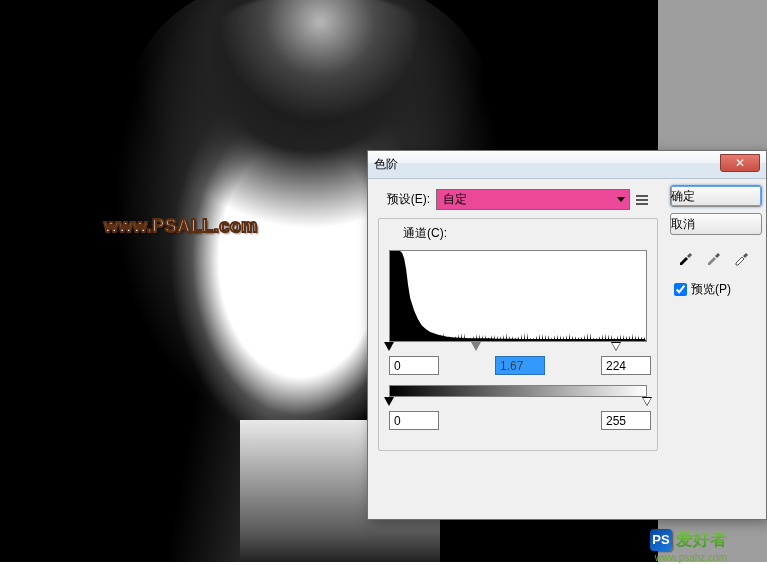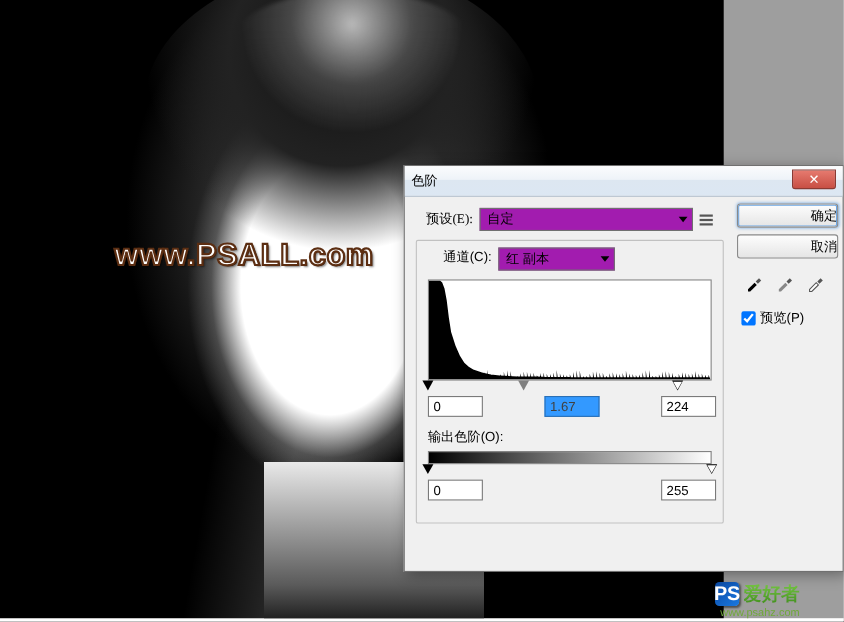--- a/index.html
+++ b/index.html
@@ -22,31 +22,31 @@
 .hairhl { position:absolute; left:190px; top:-10px; width:260px; height:160px; border-radius:50%;
   background: radial-gradient(ellipse at 50% 20%, rgba(255,255,255,0.7) 0%, rgba(255,255,255,0.2) 30%, transparent 55%);
   filter: blur(2px);
 }
 .neck { position:absolute; left:240px; top:420px; width:200px; height:160px;
   background: linear-gradient(180deg, #e9e9e9, #5a5a5a 70%, #000);
 }
 
 .watermark1 {
   position: absolute; left: 104px; top: 216px;
-  font-family: Arial, sans-serif; font-weight: 900; font-size: 28px;
+  font-family: Arial, sans-serif; font-weight: 900; font-size: 18px;
   color: #fff;
   -webkit-text-stroke: 2px #5c2e12;
   text-shadow: 1px 1px 0 #3a1a08, 2px 2px 2px rgba(0,0,0,0.5);
   letter-spacing: 0.5px;
 }
 .watermark2 {
   position: absolute; right: 40px; bottom: 14px;
   display: flex; align-items: center; gap: 4px;
 }
-.wm2-logo { width: 22px; height: 22px; background: linear-gradient(135deg,#0a4aa6,#1a78e0); border-radius: 4px; display:flex; align-items:center; justify-content:center; color:#fff; font-weight:bold; font-size:18px; box-shadow: 1px 1px 2px rgba(0,0,0,0.5);}
+.wm2-logo { width: 22px; height: 22px; background: linear-gradient(135deg,#0a4aa6,#1a78e0); border-radius: 4px; display:flex; align-items:center; justify-content:center; color:#fff; font-weight:bold; font-size:13px; box-shadow: 1px 1px 2px rgba(0,0,0,0.5);}
 .wm2-text { font-size: 17px; font-weight: bold;
   background: linear-gradient(180deg,#7fd04a,#3c8a1a);
   -webkit-background-clip: text; -webkit-text-fill-color: transparent;
   text-shadow: none;
 }
 .wm2-url { position:absolute; right: 40px; bottom: 2px; font-size: 10px; color: #6fa83a; font-family: Arial; margin-top: 16px;}
 
 
 .dialog {
   position: absolute; left: 367px; top: 150px; width: 400px; height: 370px;
@@ -64,23 +64,23 @@
 .titlebar .spacer { flex: 1; }
 .closebtn {
   width: 40px; height: 18px; border-radius: 0 0 3px 3px;
   background: linear-gradient(180deg,#e67a6f,#c84f44);
   border: 1px solid #8a3a33; color: #fff; display:flex; align-items:center; justify-content:center;
   margin-top: -4px;
 }
 .dlg-body { position: relative; padding: 10px 8px 8px 10px; height: calc(100% - 28px); }
 .row { display: flex; align-items: center; margin-bottom: 8px; }
 .lbl { text-align: right; margin-right: 6px; color: #000; }
-.preset-lbl { width: 52px; font-family: Liberation Serif, serif; }
+.preset-lbl { width: 52px; }
 .select {
-  height: 21px; background: #a21caf; border: 1px solid #707070;
+  height: 21px; background: #ec4899; border: 1px solid #707070;
   display: flex; align-items: center; padding: 0 4px 0 6px; position: relative;
 }
 .select .arrow { margin-left: auto; width: 0; height: 0; border-left: 4px solid transparent; border-right: 4px solid transparent; border-top: 5px solid #000; }
 .preset-select { width: 194px; }
 .menu-icon { width:16px; height:16px; margin-left:6px; display:flex; flex-direction:column; justify-content:center; gap:2px; cursor:pointer;}
 .menu-icon div { height:2px; background:#555; width:12px;}
 
 .fieldset {
   border: 1px solid #c1c1c1; border-radius: 2px;
   padding: 6px 8px 10px 8px; margin-top: 2px;
@@ -109,21 +109,21 @@
 .ni-spacer { flex:1; }
 
 .grad-bar { width:258px; height:12px; margin-left:2px; border:1px solid #838383;
   background: linear-gradient(90deg,#000,#fff);
 }
 
 .right-col { position:absolute; right: 0px; top: 6px; width: 96px; display:flex; flex-direction:column; gap:6px; padding-right:2px;}
 .btn {
   height: 22px; border:1px solid #8a8a8a; border-radius:3px;
   background: linear-gradient(180deg,#fdfdfd,#e5e5e5);
-  display:flex; align-items:center; justify-content:flex-end; cursor:pointer;
+  display:flex; align-items:center; justify-content:flex-start; cursor:pointer;
   width: 92px;
 }
 .btn.primary { box-shadow: 0 0 0 1px #6aa5e4 inset, 0 0 3px #6aa5e4; }
 .eyedrops { display:flex; gap:8px; justify-content:flex-start; margin:6px 0 6px 6px;}
 .eyedrop { width:20px; height:20px; display:flex; align-items:center; justify-content:center; cursor:pointer;}
 .eyedrop svg { width:18px; height:18px; }
 .preview-row { display:flex; align-items:center; gap:4px; margin-left:4px; margin-top:2px;}
 input[type=checkbox]{ width:13px; height:13px;}
 </style>
 </head>
@@ -164,24 +164,20 @@
       <div class="menu-icon">
         <div></div>
           <div></div>
           <div></div>
       </div>
     </div>
 
     <div class="fieldset">
       <div class="channel-row">
         <span class="lbl channel-lbl">通道(C):</span>
-        <div class="select channel-select">
-          <span>红 副本</span>
-          <span class="arrow"></span>
-        </div>
       </div>
 
 
       <div class="histogram-box">
         <svg class="histo-svg" viewBox="0 0 256 90" preserveAspectRatio="none">
           <path id="histo-path" fill="#000" stroke="none" d="M0,90 L0.0,0.0 L2.0,0.0 L4.0,0.0 L6.0,0.0 L8.0,0.0 L10.0,0.0 L12.0,1.8 L14.1,7.2 L16.1,18.0 L18.1,34.2 L20.1,46.8 L24.1,59.4 L28.1,68.4 L32.1,74.7 L36.1,78.3 L40.2,81.0 L48.2,83.7 L56.2,85.5 L64.3,86.4 L80.3,87.3 L96.4,87.3 L112.4,87.8 L128.5,87.8 L144.6,88.0 L160.6,88.0 L176.7,88.2 L192.8,88.2 L208.8,88.2 L224.9,88.4 L240.9,88.7 L256.0,88.9 L20,88 L20,84.00637597081996 L21,88 L23,88 L23,82.72159955181405 L24,88 L26,88 L26,83.27601910071768 L27,88 L29,88 L29,84.23348531020024 L30,88 L32,88 L32,83.65644088572054 L33,88 L35,88 L35,85.71632806947366 L36,88 L38,88 L38,83.92911576233669 L39,88 L41,88 L41,83.97174892263818 L42,88 L44,88 L44,85.04476329242168 L45,88 L47,88 L47,85.06685452215447 L48,88 L50,88 L50,83.26411342992289 L51,88 L53,88 L53,81.13280347397038 L54,88 L56,88 L56,84.77794240511231 L57,88 L59,88 L59,85.74337538366781 L60,88 L62,88 L62,86.2816340997316 L63,88 L65,88 L65,84.97667404141846 L66,88 L68,88 L68,82.70549690226662 L69,88 L71,88 L71,81.54712143511948 L72,88 L74,88 L74,82.19619157695415 L75,88 L77,88 L77,87.29880846950299 L78,88 L80,88 L80,86.58564981008433 L81,88 L83,88 L83,84.39749000822451 L84,88 L86,88 L86,82.71007055369422 L87,88 L89,88 L89,82.876189653943 L90,88 L92,88 L92,83.9427610447959 L93,88 L95,88 L95,83.8364957293164 L96,88 L98,88 L98,86.14316578157178 L99,88 L101,88 L101,84.07173122858809 L102,88 L104,88 L104,83.65272215455938 L105,88 L107,88 L107,84.66097779084338 L108,88 L110,88 L110,85.09575653508823 L111,88 L113,88 L113,83.66974756671829 L114,88 L116,88 L116,81.41054281182315 L117,88 L119,88 L119,84.58226684428529 L120,88 L122,88 L122,85.31771403224404 L123,88 L125,88 L125,86.15552862701603 L126,88 L128,88 L128,85.30700526900063 L129,88 L131,88 L131,83.08131807848044 L132,88 L134,88 L134,81.50089428723538 L135,88 L137,88 L137,81.78542473472173 L138,88 L140,88 L140,87.0345141697704 L141,88 L143,88 L143,86.79662192666707 L144,88 L146,88 L146,84.82126983675974 L147,88 L149,88 L149,82.81945712310556 L150,88 L152,88 L152,82.53510120258619 L153,88 L155,88 L155,83.57552678956593 L156,88 L158,88 L158,83.89997143099579 L159,88 L161,88 L161,86.55838484167755 L162,88 L164,88 L164,84.32214265304908 L165,88 L167,88 L167,83.42680298438822 L168,88 L170,88 L170,84.23978153042863 L171,88 L173,88 L173,85.00327008175798 L174,88 L176,88 L176,84.02102818541042 L177,88 L179,88 L179,81.76858177577759 L180,88 L182,88 L182,84.50164774439071 L183,88 L185,88 L185,84.89873061749422 L186,88 L188,88 L188,85.919414916228 L189,88 L191,88 L191,85.54749722889595 L192,88 L194,88 L194,83.49923300555223 L195,88 L197,88 L197,81.57632740890134 L198,88 L200,88 L200,81.42453388975618 L201,88 L203,88 L203,86.68626363421275 L204,88 L206,88 L206,86.89425086897528 L207,88 L209,88 L209,85.24332350679168 L210,88 L212,88 L212,83.04088196780214 L213,88 L215,88 L215,82.28043485851222 L216,88 L218,88 L218,83.16158552511332 L219,88 L221,88 L221,83.8417166055626 L222,88 L224,88 L224,86.92828805129147 L225,88 L227,88 L227,84.66002783886654 L228,88 L230,88 L230,83.31232593443721 L231,88 L233,88 L233,83.81535679074535 L234,88 L236,88 L236,84.79690092159487 L237,88 L239,88 L239,84.28944702644571 L240,88 L242,88 L242,82.17786363121294 L243,88 L245,88 L245,84.54262776705714 L246,88 L248,88 L248,84.52042783498642 L249,88 L251,88 L251,85.59245482997285 L252,88 L254,88 L254,85.67863274068388 L255,88 L256,90 Z"></path>
         </svg>
       </div>
       <div class="tri-handles">
         <div class="tri black" id="tri-in-0" style="left: -5px;"></div>
@@ -189,21 +185,20 @@
         <div class="tri white" id="tri-in-2" style="left: 221.635px;"></div>
       </div>
       <div class="num-inputs">
         <input class="numbox" value="0" style="">
         <span class="ni-spacer"></span>
         <input class="numbox sel" value="1.67" style="">
         <span class="ni-spacer"></span>
         <input class="numbox" style="text-align: left;" value="224">
       </div>
 
-      <div class="section-lbl">输出色阶(O):</div>
       <div class="grad-bar"></div>
       <div class="tri-handles">
         <div class="tri black" id="tri-out-0" style="left: -5px;"></div>
         <div class="tri white" id="tri-out-1" style="left: 253px;"></div>
       </div>
       <div class="num-inputs">
         <input class="numbox" value="0" style="">
         <span class="ni-spacer"></span>
         <input class="numbox" value="255" style="">
       </div>

